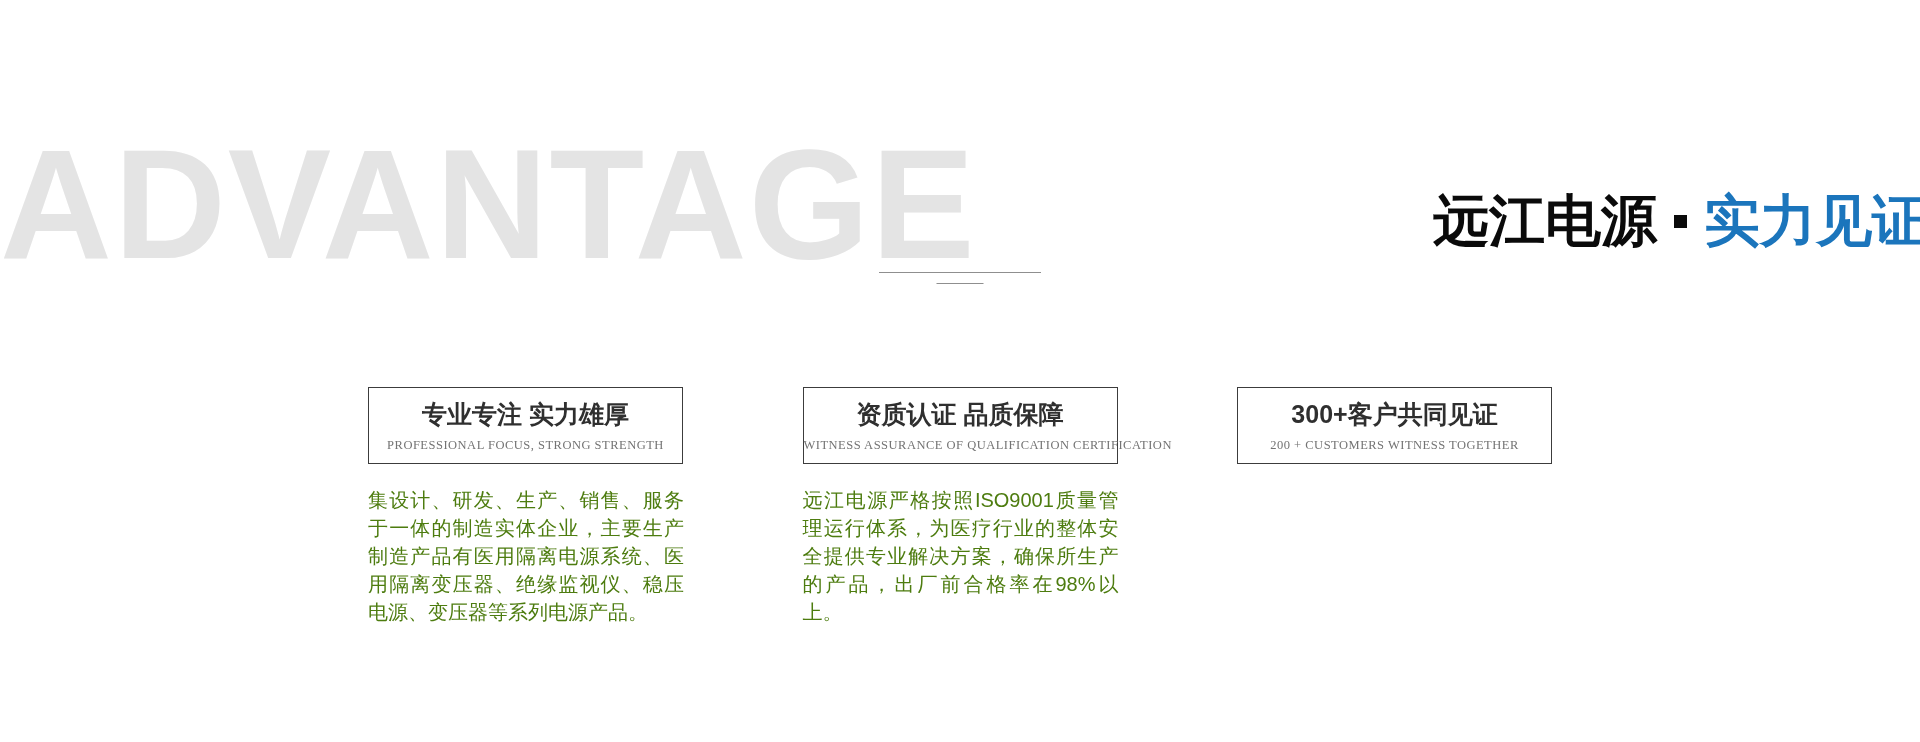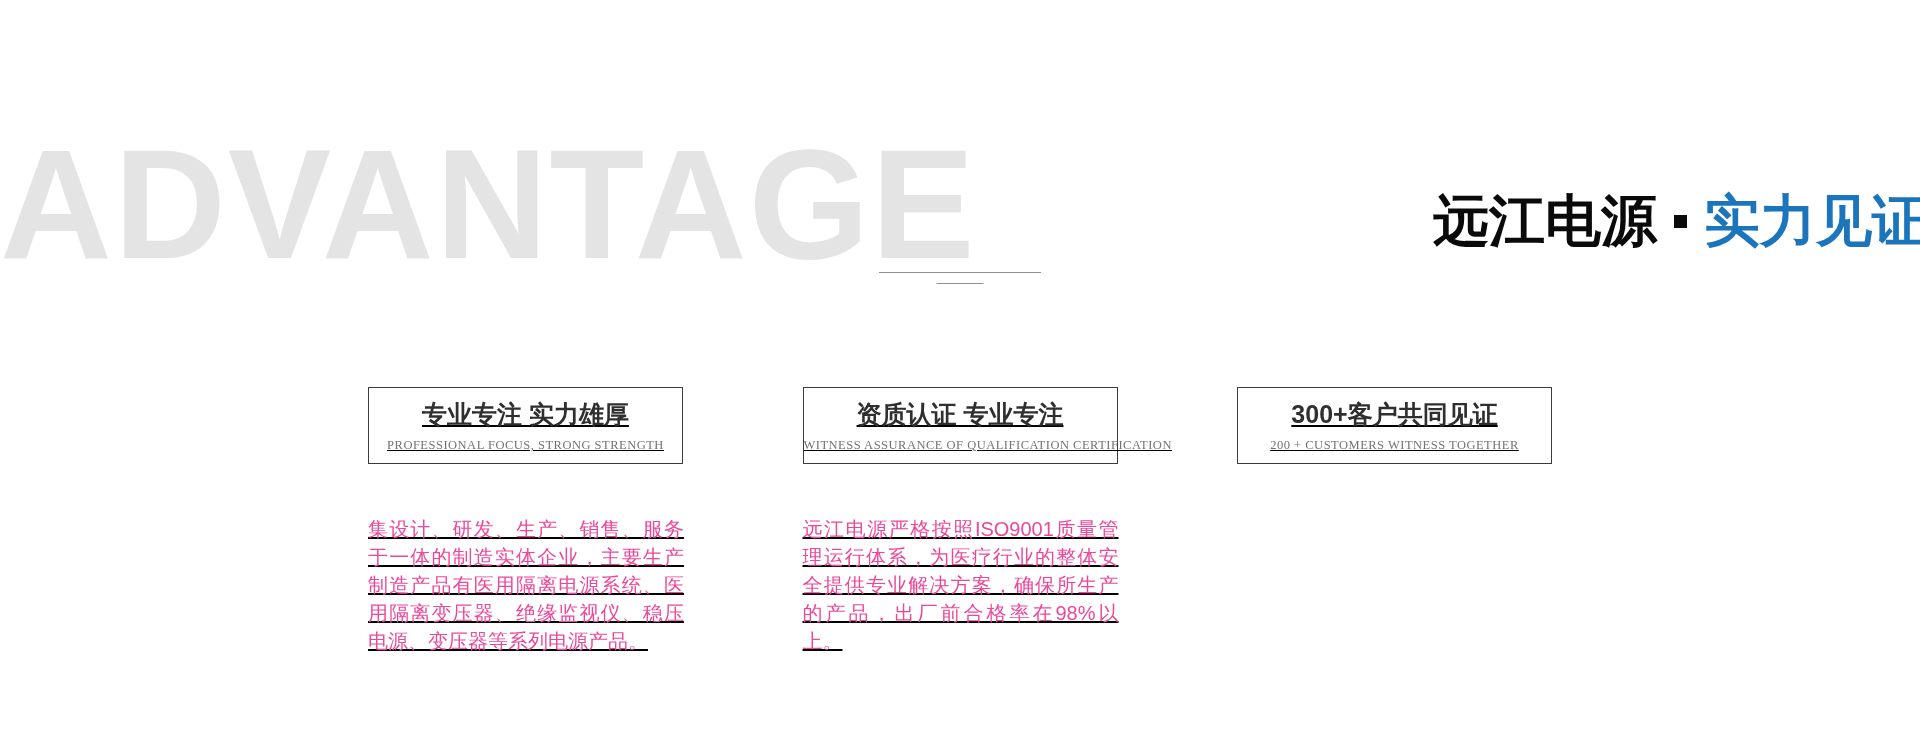--- a/index.html
+++ b/index.html
@@ -81,21 +81,20 @@
 
   
   .cards {
     position: absolute;
     top: 387px;
     left: 368px;
     width: 1184px;
     display: flex;
     justify-content: space-between;
     z-index: 2;
-    text-decoration: underline;
   }
   .card { width: 315px; }
   .card-box {
     box-sizing: border-box;
     width: 315px;
     height: 77px;
     border: 1px solid #3c3c3c;
     background: #ffffff;
     text-align: center;
     padding-top: 11px;
@@ -110,25 +109,25 @@
   .card-subtitle {
     margin-top: 7px;
     font-family: "Liberation Serif", "DejaVu Serif", serif;
     font-size: 12.5px;
     line-height: 18px;
     letter-spacing: 0.5px;
     color: #737373;
     white-space: nowrap;
   }
   .card-desc {
-    margin: 51px 0 0 0;
+    margin: 22px 0 0 0;
     width: 316px;
     font-size: 20px;
     line-height: 28px;
-    color: #ec4899;
+    color: #4d7c0f;
     text-align: justify;
     text-justify: inter-ideograph;
   }
 </style>
 </head>
 <body>
 
 <div class="stage">
 
   <div class="watermark" style="color: rgb(228, 228, 228);">ADVANTAGE</div>
@@ -146,21 +145,21 @@
     <div class="card">
       <div class="card-box">
         <div class="card-title">专业专注 实力雄厚</div>
         <div class="card-subtitle">PROFESSIONAL FOCUS, STRONG STRENGTH</div>
       </div>
       <p class="card-desc">集设计、研发、生产、销售、服务于一体的制造实体企业，主要生产制造产品有医用隔离电源系统、医用隔离变压器、绝缘监视仪、稳压电源、变压器等系列电源产品。</p>
     </div>
 
     <div class="card">
       <div class="card-box">
-        <div class="card-title">资质认证 专业专注</div>
+        <div class="card-title">资质认证 品质保障</div>
         <div class="card-subtitle">WITNESS ASSURANCE OF QUALIFICATION CERTIFICATION</div>
       </div>
       <p class="card-desc">远江电源严格按照ISO9001质量管理运行体系，为医疗行业的整体安全提供专业解决方案，确保所生产的产品，出厂前合格率在98%以上。</p>
     </div>
 
     <div class="card">
       <div class="card-box">
         <div class="card-title">300+客户共同见证</div>
         <div class="card-subtitle">200 + CUSTOMERS WITNESS TOGETHER</div>
       </div>

